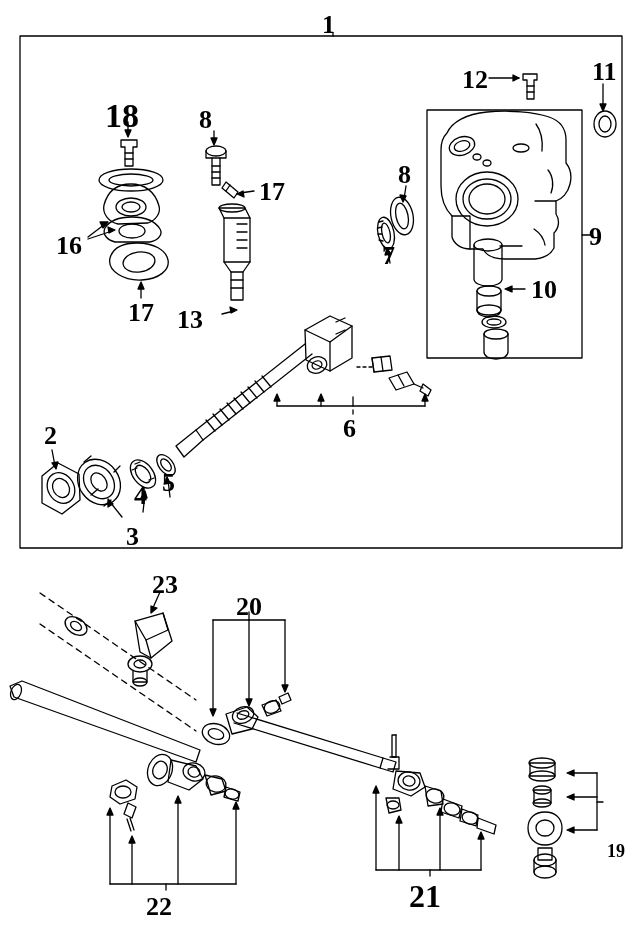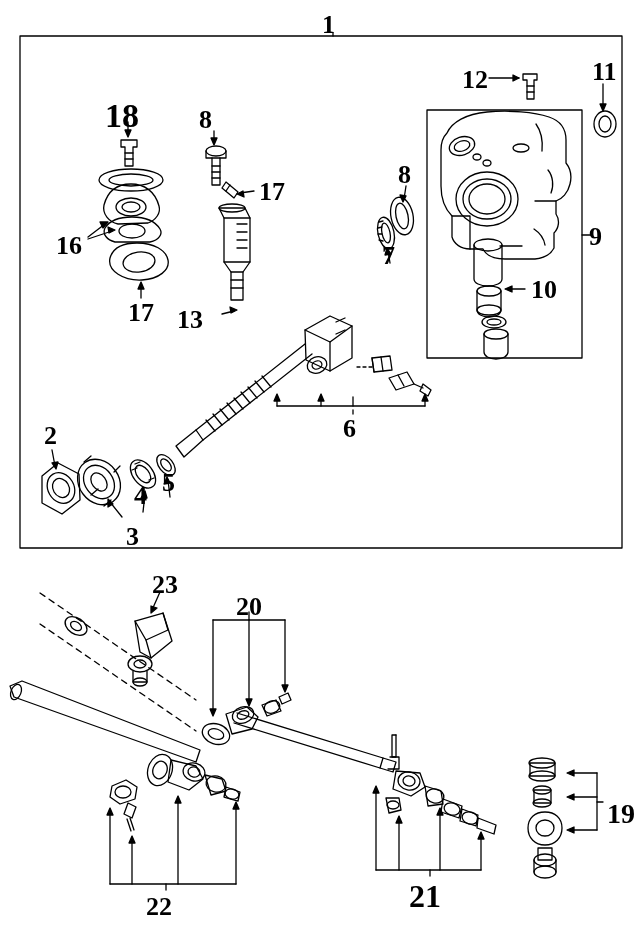--- a/index.html
+++ b/index.html
@@ -430,19 +430,19 @@
   <div class="callout-label" style="left:589px; top:224px; font-size:26px;">9</div>
   <div class="callout-label" style="left:531px; top:277px; font-size:26px;">10</div>
   <div class="callout-label" style="left:592px; top:59px;  font-size:26px;">11</div>
   <div class="callout-label" style="left:462px; top:67px;  font-size:26px;">12</div>
   <div class="callout-label" style="left:177px; top:307px; font-size:26px;">13</div>
   <div class="callout-label" style="left:259px; top:179px; font-size:26px;">17</div>
   <div class="callout-label" style="left:199px; top:107px; font-size:26px;">8</div>
   <div class="callout-label" style="left:56px;  top:233px; font-size:26px;">16</div>
   <div class="callout-label" style="left:128px; top:300px; font-size:26px;">17</div>
   <div class="callout-label" style="left:105px; top:99px;  font-size:34px;">18</div>
-  <div class="callout-label" style="left:607px; top:800px; font-size:28px;">19</div>
+  <div class="callout-label" style="left:607px; top:842px; font-size:18px;">19</div>
   <div class="callout-label" style="left:236px; top:594px; font-size:26px;">20</div>
   <div class="callout-label" style="left:409px; top:880px; font-size:32px;">21</div>
   <div class="callout-label" style="left:146px; top:894px; font-size:26px;">22</div>
   <div class="callout-label" style="left:152px; top:572px; font-size:26px;">23</div>
 
 </div>
 
 </body></html>

